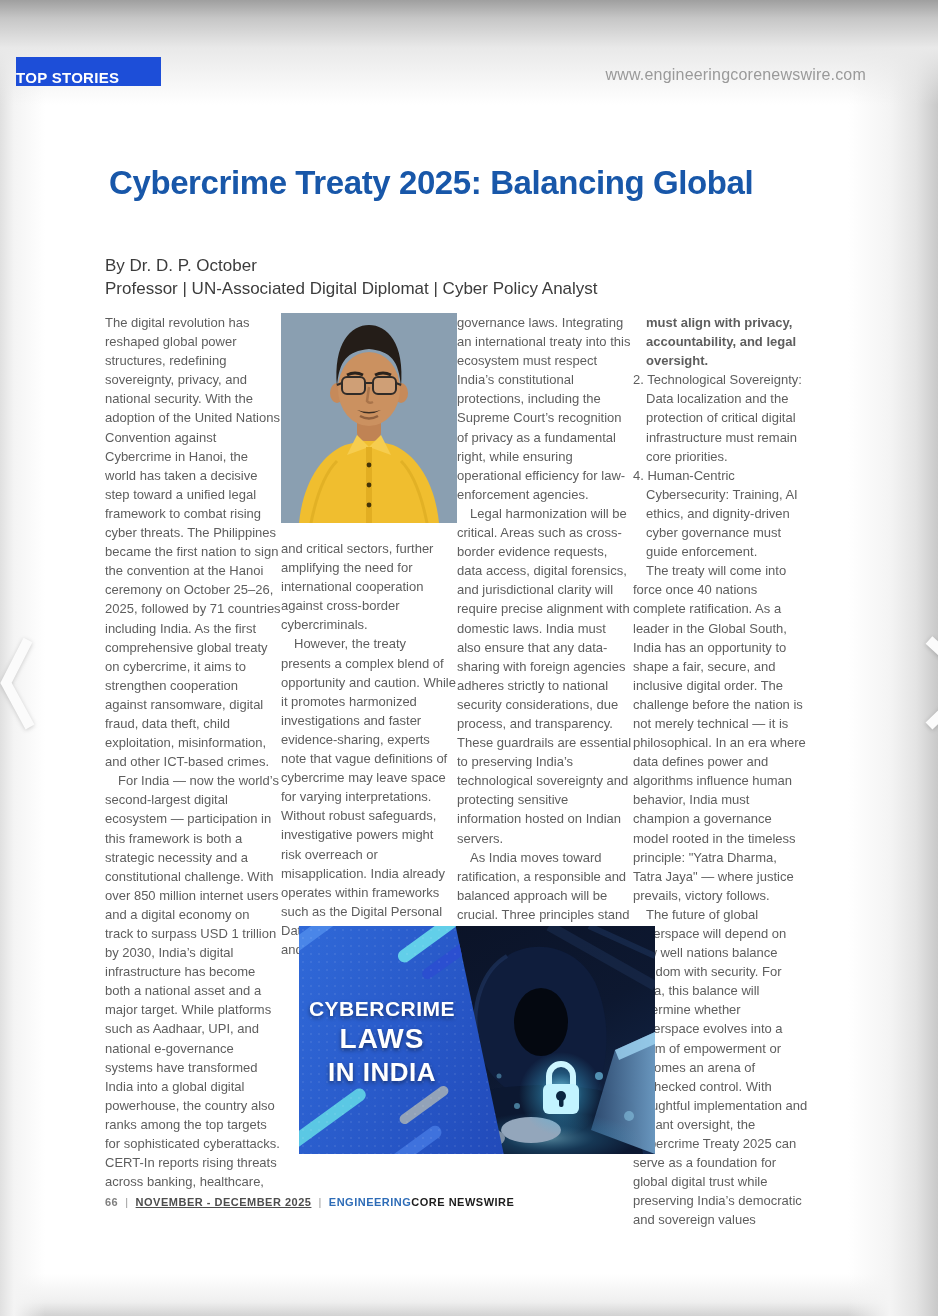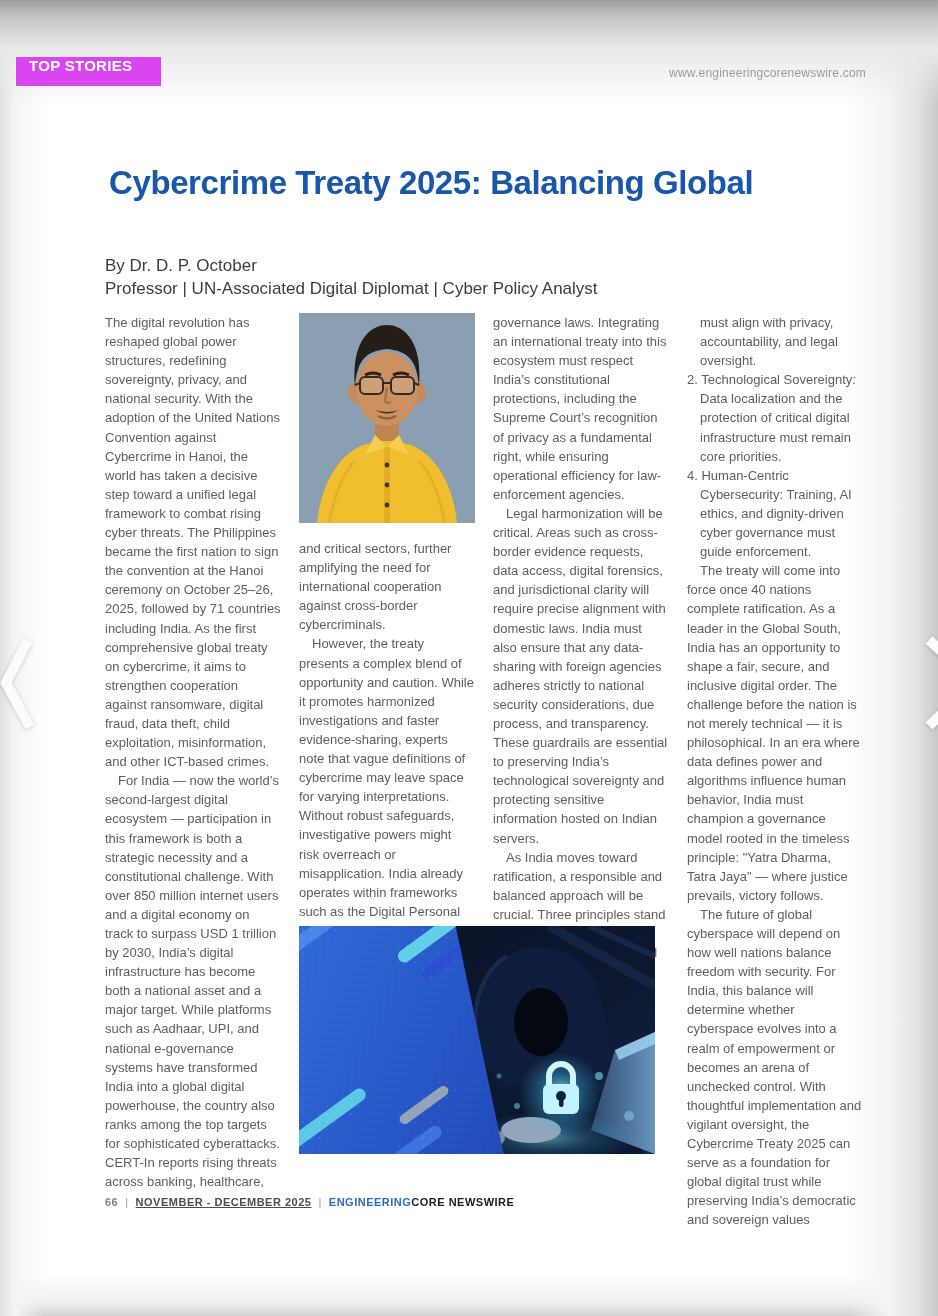--- a/index.html
+++ b/index.html
@@ -10,46 +10,46 @@
   .edge-overlay{
     position:absolute;inset:0;z-index:0;pointer-events:none;
     background:
       linear-gradient(180deg,#9f9f9f 0px,#c6c6c6 18px,#e9e9e9 48px,rgba(255,255,255,0) 105px),
       linear-gradient(90deg,#e0e0e0 0px,#f4f4f4 14px,rgba(255,255,255,0) 45px),
       linear-gradient(270deg,#c9c9c9 0px,#e4e4e4 22px,#f4f4f4 48px,rgba(255,255,255,0) 90px),
       linear-gradient(0deg,#d2d2d2 0px,#efefef 14px,rgba(255,255,255,0) 42px);
   }
   .banner{
     position:absolute;left:16px;top:57px;width:145px;height:29px;z-index:2;
-    background:#d946ef;color:#ffffff;display:flex;align-items:flex-start;
-    font-weight:bold;font-size:15px;letter-spacing:.3px;padding-left:13px;box-sizing:border-box;
+    background:#1d4ed8;color:#ffffff;display:flex;align-items:flex-end;
+    font-weight:bold;font-size:15px;letter-spacing:.3px;box-sizing:border-box;
   }
   .site{
     position:absolute;top:66px;right:72px;z-index:2;
-    font-size:12px;color:#9a9a9a;letter-spacing:.2px;
+    font-size:16px;color:#9a9a9a;letter-spacing:.2px;
   }
   .title{
     position:absolute;left:105px;top:160px;z-index:2;margin:4px;
     color:#1857a9;font-size:33px;line-height:38px;font-weight:bold;letter-spacing:-.4px;
   }
   .title .tl{display:block;}
   .byline{
     position:absolute;left:105px;top:254px;z-index:2;
     color:#3c3c3c;font-size:17px;line-height:23px;
   }
   .cols{
     position:absolute;left:105px;top:313px;width:758px;z-index:2;
-    display:grid;grid-template-columns:repeat(4,176px);column-gap:18px;
+    display:grid;grid-template-columns:repeat(4,176px);
   }
   .col p{
     margin:0;font-size:13px;line-height:19.1px;color:#5e5e5e;text-align:left;
   }
   .col p.ind{text-indent:13px;}
   .col p.num{padding-left:13px;text-indent:-13px;}
-  .col p.cont{padding-left:13px;}
+  .col p.cont{padding-left:13px;font-weight:bold;}
   .photo{
     width:176px;height:210px;margin-bottom:16px;overflow:hidden;background:#8a9fb1;
   }
   .photo svg{display:block;}
   .graphic{
     position:absolute;left:299px;top:926px;width:356px;height:228px;z-index:3;overflow:hidden;
   }
   .scene{position:absolute;inset:0;}
   .gpanel{
     position:absolute;inset:0;
@@ -205,20 +205,25 @@
       <circle cx="330" cy="190" r="5" fill="#9fe6ff" opacity=".4"></circle>
       <circle cx="200" cy="150" r="2.5" fill="#7fdcff" opacity=".4"></circle>
     </svg>
     <div class="gpanel">
       <div class="stripe s1"></div>
       <div class="stripe s2"></div>
       <div class="stripe s3"></div>
       <div class="stripe s4"></div>
       <div class="stripe s5"></div>
       <div class="stripe s6"></div>
+      <div class="gtext">
+        <div class="g1">CYBERCRIME</div>
+        <div class="g2">LAWS</div>
+        <div class="g3">IN INDIA</div>
+      </div>
     </div>
   </div>
 
   <div class="footer">
     <span>66</span><span class="sep">|</span><span class="issue">NOVEMBER - DECEMBER 2025</span><span class="sep">|</span><span class="brand"><span class="b1">ENGINEERING</span><span class="b2">CORE NEWSWIRE</span></span>
   </div>
 
   <svg class="chev chev-left" width="40" height="102" viewBox="0 0 40 102">
     <polyline points="28,8 6,51 30,95"></polyline>
   </svg>

